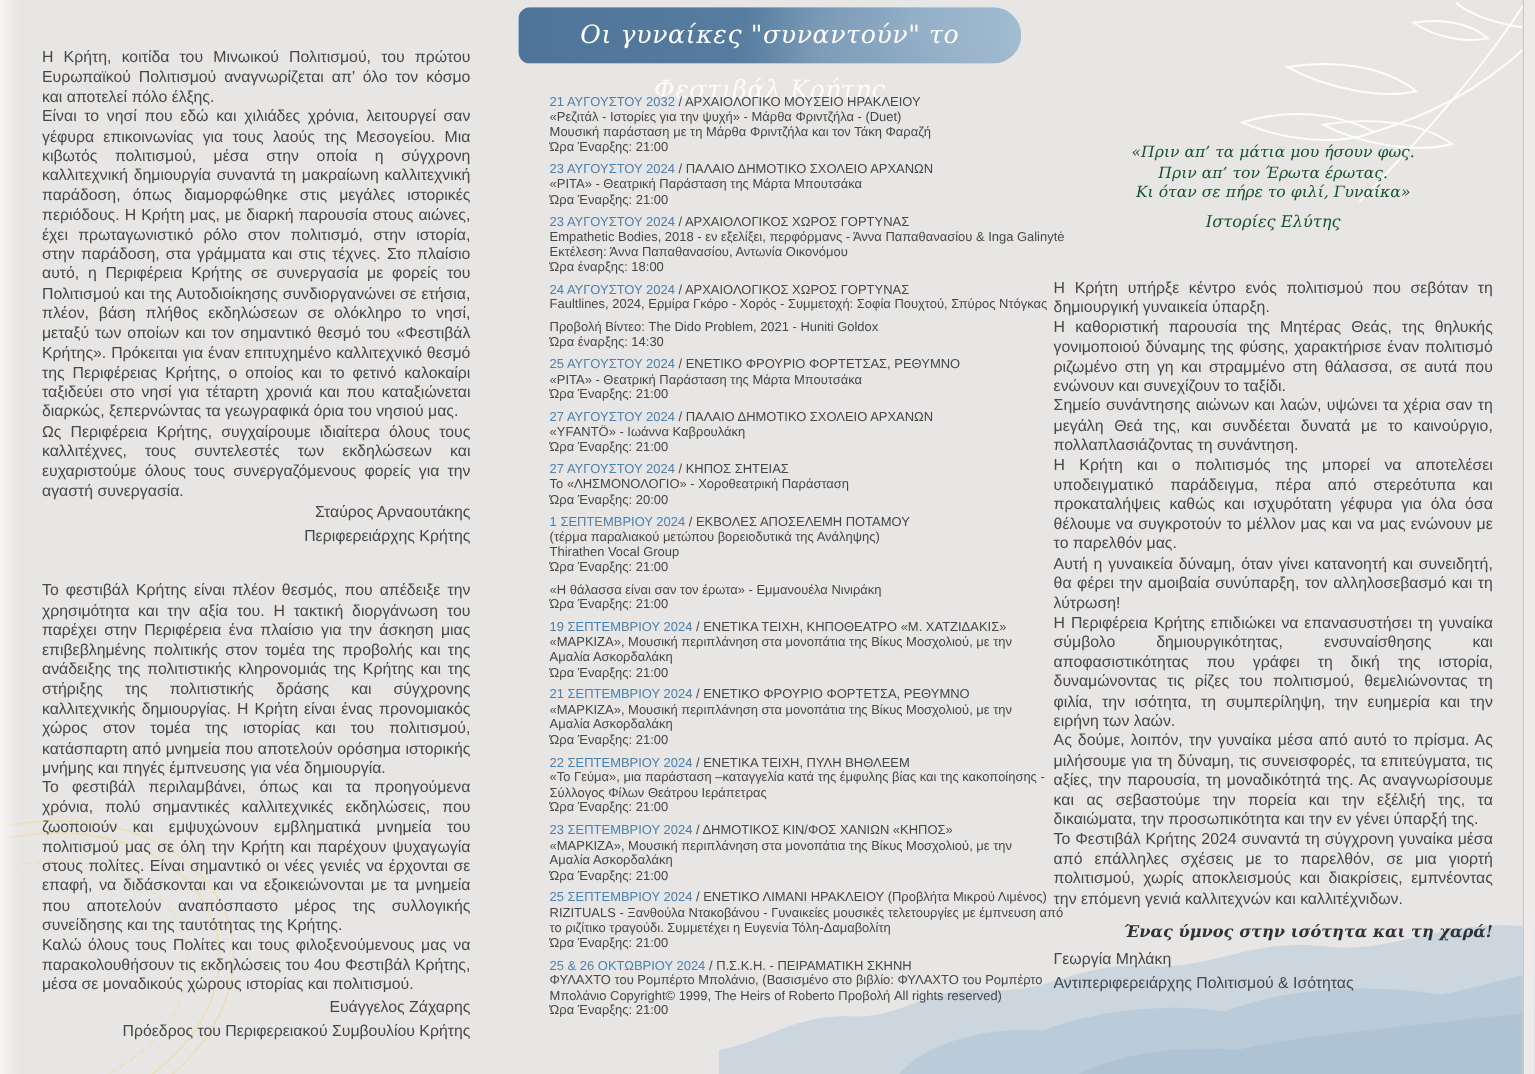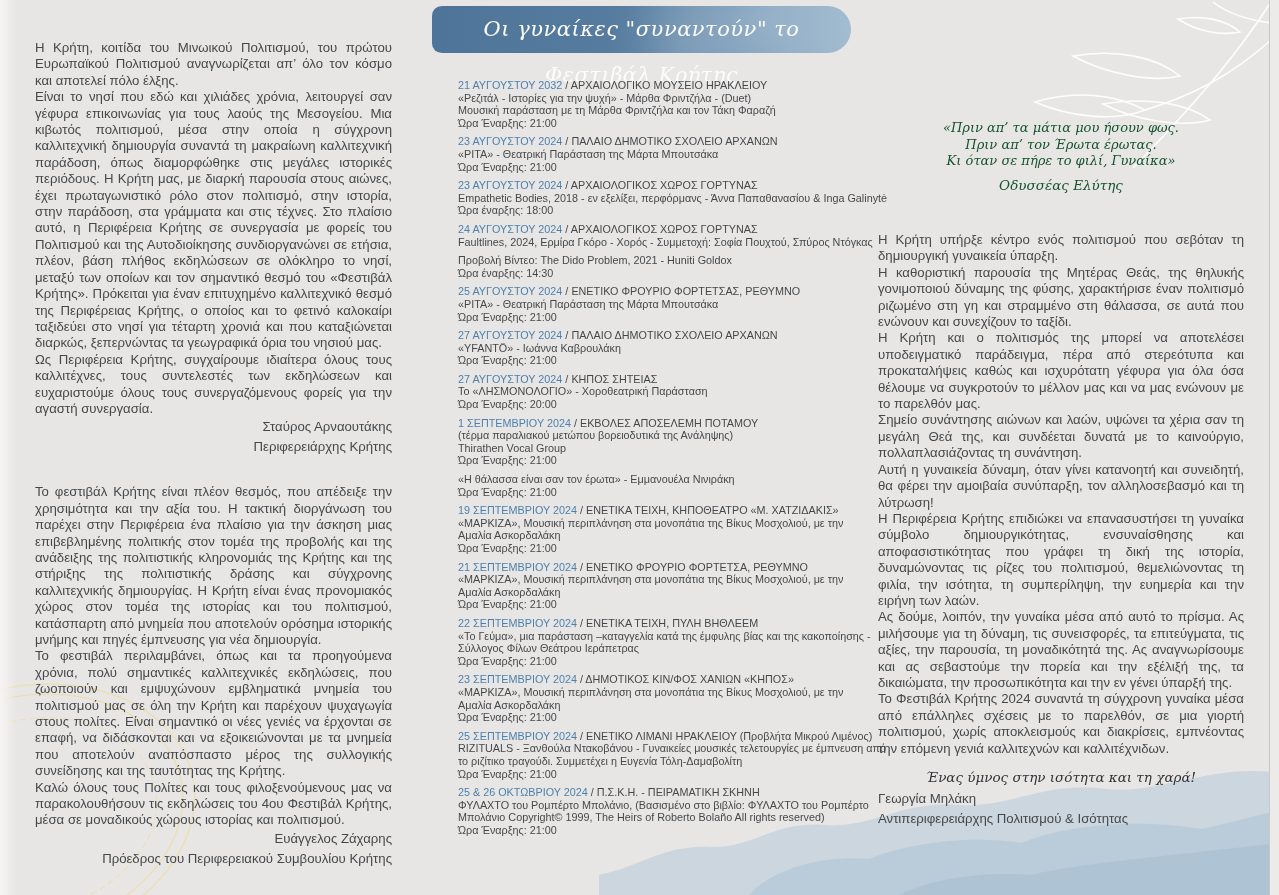--- a/index.html
+++ b/index.html
@@ -40,22 +40,22 @@
     font-size:10.8px;line-height:12.6px;}
   .event{margin-bottom:6px;}
   .evt-line,.evt-head{white-space:nowrap;}
   .evt-date{color:var(--date-blue,#4c81ae);}
   .quote-block{position:absolute;left:878px;top:92px;width:366px;text-align:center;
     font-family:"DejaVu Serif", serif;font-style:italic;
     font-size:13px;line-height:16.5px;color:#14532d;margin-top:28px;}
   .quote-attr{margin-top:7px;font-size:13.5px;}
   .col-right{position:absolute;left:878px;top:232px;width:366px;
     font-size:13.2px;line-height:16.4px;text-align:justify;}
-  .tagline{margin-top:12px;text-align:center;
-    font-family:"DejaVu Serif", serif;font-style:italic;font-weight:normal;
+  .tagline{margin-top:12px;text-align:right;
+    font-family:"DejaVu Serif", serif;font-style:italic;font-weight:bold;
     font-size:13.5px;color:#2f3237;}
   .sig-right{text-align:left;margin-top:4px;line-height:20px;}
   
   .leaves{position:absolute;right:6px;top:0;}
   .circles{position:absolute;left:-70px;bottom:-80px;}
   .watercolor{position:absolute;right:0;bottom:0;}
 </style>
 </head>
 <body>
 
@@ -127,20 +127,21 @@
         <div class="evt-line">Ώρα Έναρξης: 21:00</div>
       </div>
       <div class="event">
         <div class="evt-head"><span class="evt-date">23 ΑΥΓΟΥΣΤΟΥ 2024</span><span class="evt-sep"> / </span><span class="evt-venue">ΠΑΛΑΙΟ ΔΗΜΟΤΙΚΟ ΣΧΟΛΕΙΟ ΑΡΧΑΝΩΝ</span></div>
         <div class="evt-line">«ΡΙΤΑ» - Θεατρική Παράσταση της Μάρτα Μπουτσάκα</div>
         <div class="evt-line">Ώρα Έναρξης: 21:00</div>
       </div>
       <div class="event">
         <div class="evt-head"><span class="evt-date">23 ΑΥΓΟΥΣΤΟΥ 2024</span><span class="evt-sep"> / </span><span class="evt-venue">ΑΡΧΑΙΟΛΟΓΙΚΟΣ ΧΩΡΟΣ ΓΟΡΤΥΝΑΣ</span></div>
         <div class="evt-line">Empathetic Bodies, 2018 - εν εξελίξει, περφόρμανς  - Άννα Παπαθανασίου &amp; Inga Galinytė</div>
+        <div class="evt-line">Εκτέλεση: Άννα Παπαθανασίου, Αντωνία Οικονόμου</div>
         <div class="evt-line">Ώρα έναρξης: 18:00</div>
       </div>
       <div class="event">
         <div class="evt-head"><span class="evt-date">24 ΑΥΓΟΥΣΤΟΥ 2024</span><span class="evt-sep"> / </span><span class="evt-venue">ΑΡΧΑΙΟΛΟΓΙΚΟΣ ΧΩΡΟΣ ΓΟΡΤΥΝΑΣ</span></div>
         <div class="evt-line">Faultlines, 2024, Ερμίρα Γκόρο - Χορός - Συμμετοχή: Σοφία Πουχτού, Σπύρος Ντόγκας</div>
       </div>
       <div class="event">
         <div class="evt-line">Προβολή Βίντεο: The Dido Problem, 2021 - Huniti Goldox</div>
         <div class="evt-line">Ώρα έναρξης: 14:30</div>
       </div>
@@ -195,40 +196,40 @@
       </div>
       <div class="event">
         <div class="evt-head"><span class="evt-date">25 ΣΕΠΤΕΜΒΡΙΟΥ 2024</span><span class="evt-sep"> / </span><span class="evt-venue">ΕΝΕΤΙΚΟ ΛΙΜΑΝΙ ΗΡΑΚΛΕΙΟΥ (Προβλήτα Μικρού Λιμένος)</span></div>
         <div class="evt-line">RIZITUALS - Ξανθούλα Ντακοβάνου - Γυναικείες μουσικές τελετουργίες με έμπνευση από</div>
         <div class="evt-line">το ριζίτικο τραγούδι. Συμμετέχει η Ευγενία Τόλη-Δαμαβολίτη</div>
         <div class="evt-line">Ώρα Έναρξης: 21:00</div>
       </div>
       <div class="event">
         <div class="evt-head"><span class="evt-date">25 &amp; 26  ΟΚΤΩΒΡΙΟΥ 2024</span><span class="evt-sep"> / </span><span class="evt-venue">Π.Σ.Κ.Η. - ΠΕΙΡΑΜΑΤΙΚΗ ΣΚΗΝΗ</span></div>
         <div class="evt-line">ΦΥΛΑΧΤΟ του Ρομπέρτο Μπολάνιο, (Βασισμένο στο βιβλίο: ΦΥΛΑΧΤΟ του Ρομπέρτο</div>
-        <div class="evt-line">Μπολάνιο Copyright© 1999, The Heirs of Roberto Bolaño All rights reserved)</div>
+        <div class="evt-line">Μπολάνιο Copyright© 1999, The Heirs of Roberto Προβολή All rights reserved)</div>
         <div class="evt-line">Ώρα Έναρξης: 21:00</div>
       </div>
     </div>
 
   <div class="quote-block">
     <div>
         <div>«Πριν απ’ τα μάτια μου ήσουν φως.</div>
         <div>Πριν απ’ τον Έρωτα έρωτας.</div>
         <div>Κι όταν σε πήρε το φιλί, Γυναίκα»</div>
       </div>
-    <div class="quote-attr">Οδυσσέας Ελύτης</div>
+    <div class="quote-attr">Ιστορίες Ελύτης</div>
   </div>
 
   <div class="col-right">
     <div>
         <div class="para">Η Κρήτη υπήρξε κέντρο ενός πολιτισμού που σεβόταν τη δημιουργική γυναικεία ύπαρξη.</div>
         <div class="para">Η καθοριστική παρουσία της Μητέρας Θεάς, της θηλυκής γονιμοποιού δύναμης της φύσης, χαρακτήρισε έναν πολιτισμό ριζωμένο στη γη και στραμμένο στη θάλασσα, σε αυτά που ενώνουν και συνεχίζουν το ταξίδι.</div>
+        <div class="para">Σημείο συνάντησης αιώνων και λαών, υψώνει τα χέρια σαν τη μεγάλη Θεά της, και συνδέεται δυνατά με το καινούργιο, πολλαπλασιάζοντας τη συνάντηση.</div>
         <div class="para">Η Κρήτη και ο πολιτισμός της μπορεί να αποτελέσει υποδειγματικό παράδειγμα, πέρα από στερεότυπα και προκαταλήψεις καθώς και ισχυρότατη γέφυρα για όλα όσα θέλουμε να συγκροτούν το μέλλον μας και να μας ενώνουν με το παρελθόν μας.</div>
-        <div class="para">Σημείο συνάντησης αιώνων και λαών, υψώνει τα χέρια σαν τη μεγάλη Θεά της, και συνδέεται δυνατά με το καινούργιο, πολλαπλασιάζοντας τη συνάντηση.</div>
         <div class="para">Αυτή η γυναικεία δύναμη, όταν γίνει κατανοητή και συνειδητή, θα φέρει την αμοιβαία συνύπαρξη, τον αλληλοσεβασμό και τη λύτρωση!</div>
         <div class="para">Η Περιφέρεια Κρήτης επιδιώκει να επανασυστήσει τη γυναίκα σύμβολο δημιουργικότητας, ενσυναίσθησης και αποφασιστικότητας που γράφει τη δική της ιστορία, δυναμώνοντας τις ρίζες του πολιτισμού, θεμελιώνοντας τη φιλία, την ισότητα, τη συμπερίληψη, την ευημερία και την ειρήνη των λαών.</div>
         <div class="para">Ας δούμε, λοιπόν, την γυναίκα μέσα από αυτό το πρίσμα. Ας μιλήσουμε για τη δύναμη, τις συνεισφορές, τα επιτεύγματα, τις αξίες, την παρουσία, τη μοναδικότητά της. Ας αναγνωρίσουμε και ας σεβαστούμε την πορεία και την εξέλιξή της, τα δικαιώματα, την προσωπικότητα και την εν γένει ύπαρξή της.</div>
         <div class="para">Το Φεστιβάλ Κρήτης 2024 συναντά τη σύγχρονη γυναίκα μέσα από επάλληλες σχέσεις με το παρελθόν, σε μια γιορτή πολιτισμού, χωρίς αποκλεισμούς και διακρίσεις, εμπνέοντας την επόμενη γενιά καλλιτεχνών και καλλιτέχνιδων.</div>
       </div>
     <div class="tagline">Ένας ύμνος στην ισότητα και τη χαρά!</div>
     <div class="sig-right">
         <div>Γεωργία Μηλάκη</div>
         <div>Αντιπεριφερειάρχης Πολιτισμού &amp; Ισότητας</div>
       </div>

